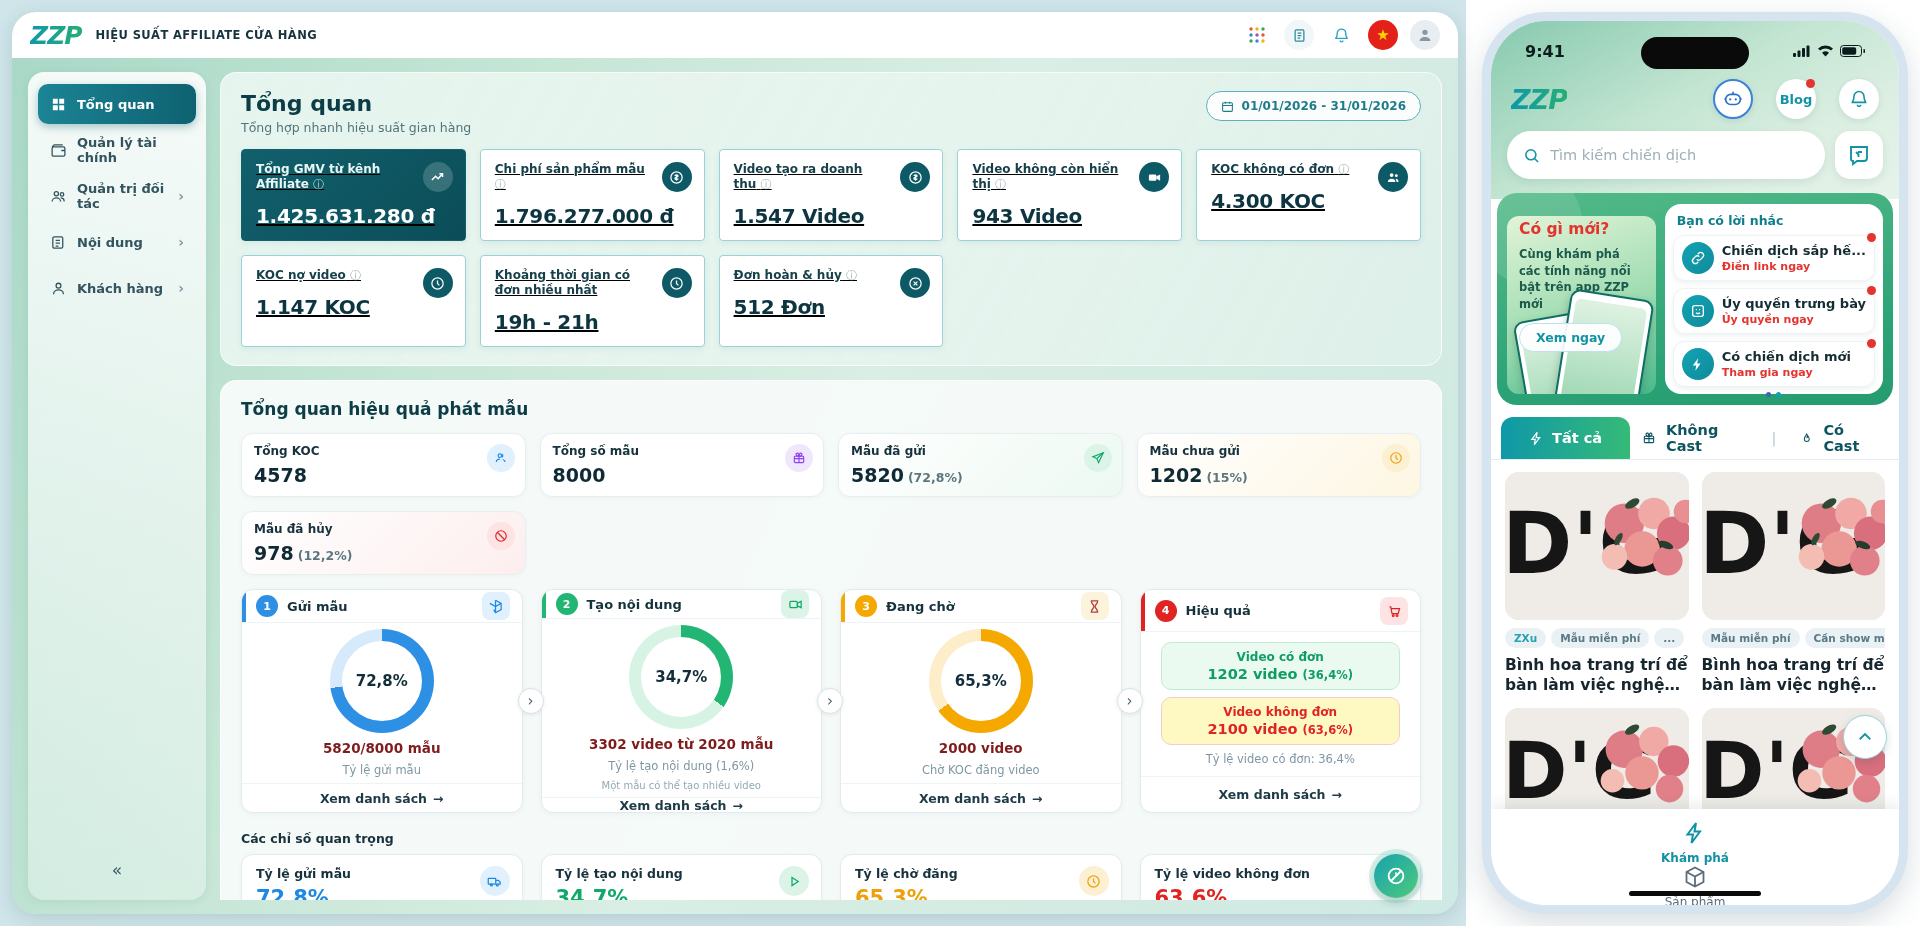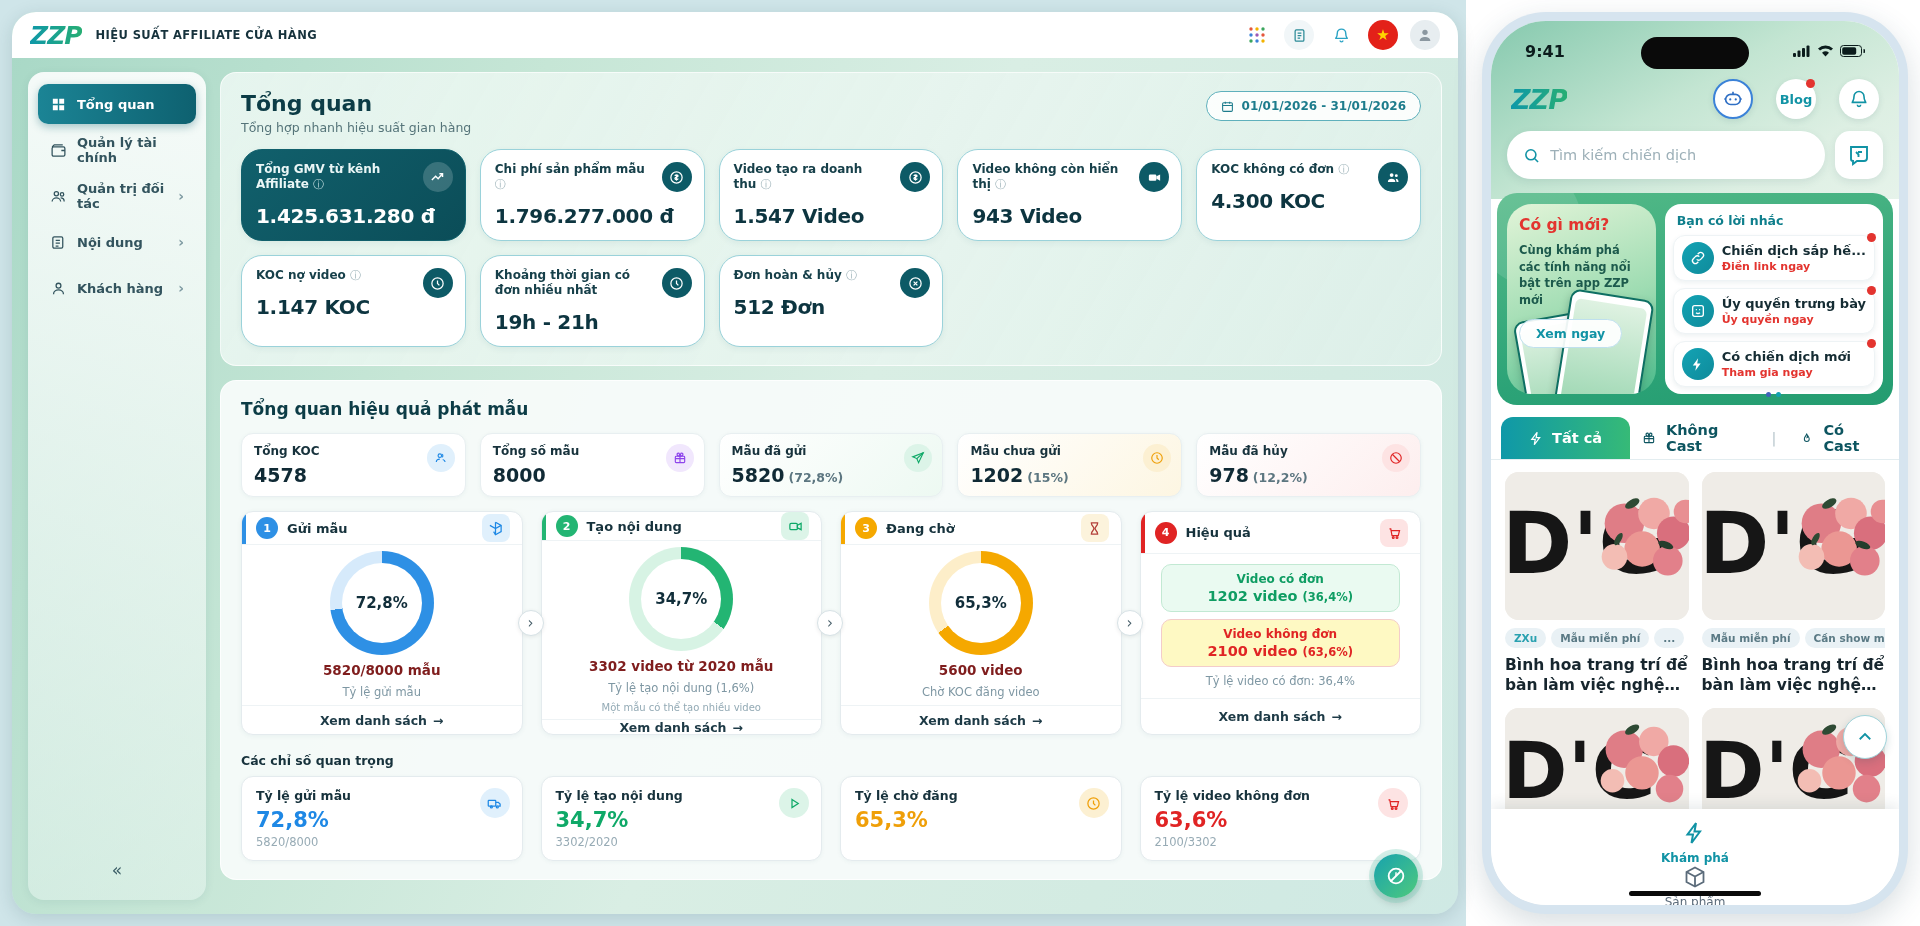--- a/index.html
+++ b/index.html
@@ -31,34 +31,34 @@
   .panel { border-radius:16px; padding:18px 20px; }
   .panel-overview { background:linear-gradient(120deg,rgba(246,252,249,.75),rgba(228,243,237,.6)); border:1px solid rgba(255,255,255,.7); }
   .panel-sample { background:rgba(247,251,250,.95); border:1px solid rgba(255,255,255,.8); }
 
   .ov-head { display:flex; align-items:flex-start; }
   .ov-title { font-size:22px; font-weight:bold; color:#0c3c46; }
   .ov-sub { font-size:12.5px; color:#557479; margin-top:4px; }
   .date-pill { margin-left:auto; display:flex; align-items:center; gap:8px; height:30px; padding:0 14px; border:1.5px solid #5fb0bc; border-radius:16px; background:rgba(255,255,255,.85); color:#1d7c8c; font-size:12px; font-weight:bold; cursor:pointer; }
 
   .kpi-grid { display:grid; grid-template-columns:repeat(5,1fr); gap:14px; margin-top:14px; }
-  .kpi { background:#fff; border:1.5px solid #9ad2da; border-radius:21px; padding:12px 14px; position:relative; min-height:84px; box-shadow:0 2px 6px rgba(30,90,100,.07); }
+  .kpi { background:#fff; border:1.5px solid #9ad2da; border-radius:4px; padding:12px 14px; position:relative; min-height:84px; box-shadow:0 2px 6px rgba(30,90,100,.07);text-decoration:underline; }
   .kpi-label { font-size:12px; font-weight:bold; color:#17404a; padding-right:40px; line-height:1.25; }
   .kpi-label .inf { color:#9fb4ba; font-weight:normal; font-size:11px; }
   .kpi-value { font-size:20px; font-weight:bold; color:#0d3540; margin-top:12px; letter-spacing:-.3px; }
   .kpi-chip { position:absolute; right:12px; top:12px; width:30px; height:30px; border-radius:50%; background:#0d5a66; color:#fff; display:flex; align-items:center; justify-content:center; }
   .kpi-chip svg { width:15px; height:15px; }
   .kpi.dark { background:linear-gradient(135deg,#11606c,#0b4d58); border-color:#11606c; }
   .kpi.dark .kpi-label { color:#eaf6f6; }
   .kpi.dark .kpi-label .inf { color:#bcd9dc; }
   .kpi.dark .kpi-value { color:#fff; }
   .kpi.dark .kpi-chip { background:rgba(255,255,255,.18); }
 
   .sample-title { font-size:17px; font-weight:bold; color:#0c3c46; }
-  .stats-grid { display:grid; grid-template-columns:repeat(5,1fr); gap:14px; margin-top:14px; }
+  .stats-grid { display:grid; grid-template-columns:repeat(4,1fr); gap:14px; margin-top:14px; }
   .stat { border-radius:12px; padding:10px 12px; background:#fff; border:1px solid #e8eff1; position:relative; min-height:58px; box-shadow:0 1px 4px rgba(30,90,100,.05); }
   .stat-label { font-size:12px; font-weight:bold; color:#17323c; }
   .stat-val { font-size:19px; font-weight:bold; color:#102a35; margin-top:6px; }
   .stat-val .pct { font-size:12.5px; font-weight:bold; color:#5c7680; margin-left:4px; }
   .stat-chip { position:absolute; right:10px; top:10px; width:28px; height:28px; border-radius:50%; display:flex; align-items:center; justify-content:center; }
   .stat-chip svg { width:14px; height:14px; }
   .stat.mint { background:linear-gradient(135deg,#fff, #edf9f2); }
   .stat.cream { background:linear-gradient(135deg,#fff,#fdf6e2); }
   .stat.rose { background:linear-gradient(135deg,#fff,#fdeeee); }
 
@@ -120,21 +120,21 @@
   .blog-t { font-size:13px; font-weight:bold; color:#1193a5; }
   .red-dot { position:absolute; right:1px; top:0; width:9px; height:9px; border-radius:50%; background:#e3342f; }
   .search-row { position:relative; display:flex; gap:10px; padding:12px 16px 0; align-items:center; }
   .search-box { flex:1; display:flex; align-items:center; gap:10px; height:48px; background:#fff; border-radius:24px; padding:0 16px; box-shadow:0 3px 8px rgba(30,80,90,.10); }
   .search-box input { border:none; outline:none; font-size:14.5px; color:#33505a; width:100%; background:transparent; font-family:inherit; }
   .search-box input::placeholder { color:#9db0b8; }
   .filter-btn { width:48px; height:48px; border-radius:15px; background:#fff; display:flex; align-items:center; justify-content:center; box-shadow:0 3px 8px rgba(30,80,90,.10); color:#1193a5; cursor:pointer; }
 
   .green-sec { position:relative; margin:14px 6px 0; height:212px; border-radius:20px; background:linear-gradient(170deg,#54ba88 0%,#2ca377 70%,#249c70 100%); padding:11px 10px; display:flex; gap:9px; overflow:hidden; }
   .leaf { position:absolute; width:120px; height:120px; background:rgba(255,255,255,.12); border-radius:0 60% 0 60%; transform:rotate(25deg); left:-30px; top:-30px; }
-  .promo { position:relative; flex:1.05; border-radius:25px; background:linear-gradient(160deg,#e2f4d8 0%,#9edcb2 55%,#49b98a 100%); padding:12px 12px; overflow:hidden; }
+  .promo { position:relative; flex:1.05; border-radius:12px; background:linear-gradient(160deg,#e2f4d8 0%,#9edcb2 55%,#49b98a 100%); padding:4px 12px; overflow:hidden;margin-top:12px; }
   .promo-title { font-size:15.5px; font-weight:bold; color:#e3342f; }
   .promo-desc { font-size:11.5px; font-weight:bold; color:#1c5a4c; margin-top:8px; line-height:1.45; }
   .promo-cta { display:inline-block; margin-top:10px; padding:6px 16px; background:rgba(255,255,255,.92); border:1.5px solid #bfe0ee; border-radius:16px; color:#1193a5; font-size:12.5px; font-weight:bold; cursor:pointer; position:relative; z-index:2; }
   .mini-phone { position:absolute; border-radius:10px; background:#fff; border:2px solid #0e6f63; box-shadow:0 4px 8px rgba(0,40,30,.25); overflow:hidden; }
   .mp1 { width:72px; height:104px; left:14px; bottom:-26px; transform:rotate(-10deg); }
   .mp2 { width:84px; height:118px; right:10px; bottom:-18px; transform:rotate(9deg); }
   .mp-scr { position:absolute; inset:7px 4px 4px; background:linear-gradient(180deg,#dff2e2,#9fd8b4); border-radius:6px; }
   .reminders { flex:1; border-radius:16px; background:#fff; padding:9px 8px 6px; display:flex; flex-direction:column; }
   .rem-head { font-size:12.5px; font-weight:bold; color:#0f7f8c; padding-left:4px; }
   .rem-item { position:relative; display:flex; align-items:center; gap:8px; background:#fff; border:1px solid #eef3f5; box-shadow:0 2px 5px rgba(30,80,90,.08); border-radius:12px; padding:6px 8px; margin-top:7px; cursor:pointer; }
@@ -489,21 +489,21 @@
                     <span class="fn-chip bg-creamy c-maroon">
                         <svg viewBox="0 0 24 24" fill="none" stroke="currentColor" stroke-width="2">
                           <path d="M6 3h12M6 21h12M7 3c0 5 4 5.5 4 9s-4 4-4 9M17 3c0 5-4 5.5-4 9s4 4 4 9"></path>
                         </svg>
                       </span>
                   </div>
                   <div class="fn-body">
                     <div class="donut" style="background: conic-gradient(rgb(245, 168, 0) 235.08deg, rgb(253, 238, 201) 0deg);">
                         <span class="donut-label">65,3%</span>
                       </div>
-                    <div class="fn-value">5600 video</div>
+                    <div class="fn-value">2000 video</div>
                     <div class="fn-cap">Chờ KOC đăng video</div>
                   </div>
                   <div class="fn-foot">
                       <span>Xem danh sách</span> 
                       <span>→</span>
                     </div>
                 </div>
                 <div class="fn-next">›</div>
               </div>
 

